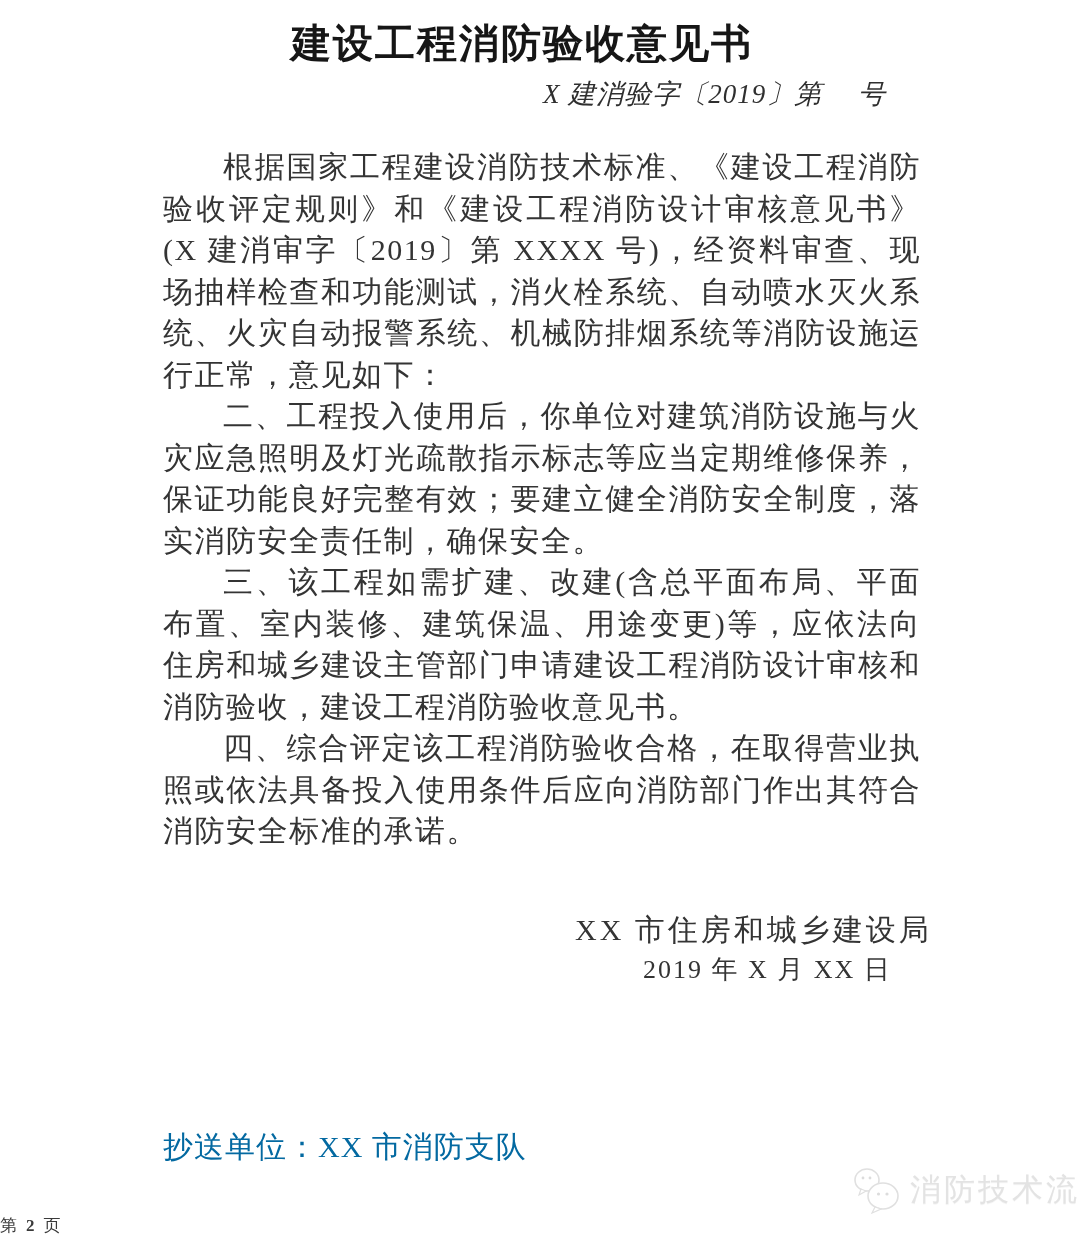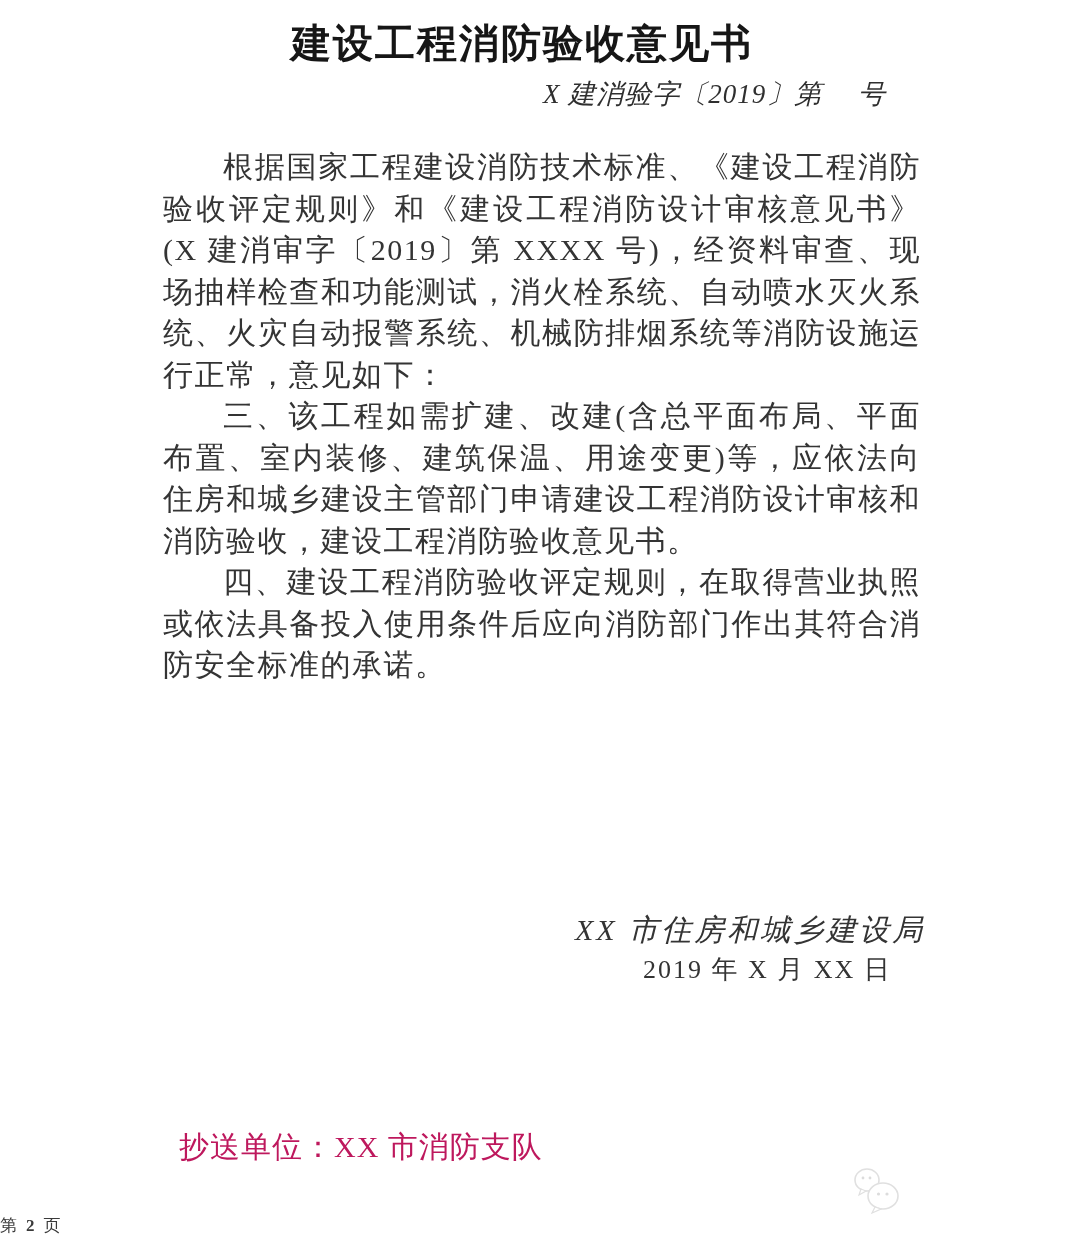--- a/index.html
+++ b/index.html
@@ -51,40 +51,38 @@
     margin: 0;
   }
   .signature-org {
     position: absolute;
     top: 910px;
     left: 575px;
     font-size: 30px;
     letter-spacing: 3px;
     color: #343434;
     white-space: nowrap;
-    font-style: italic;
   }
   .signature-date {
     position: absolute;
     top: 952px;
     left: 643px;
     font-size: 26px;
     letter-spacing: 2px;
     color: #343434;
     white-space: nowrap;
   }
   .cc-line {
     position: absolute;
     top: 1127px;
     left: 163px;
     font-size: 30px;
     letter-spacing: 1px;
-    color: #be185d;
+    color: #0369a1;
     white-space: nowrap;
-    margin-left: 16px;
   }
   .page-footer {
     position: absolute;
     top: 1214px;
     left: 0;
     width: 1060px;
     text-align: left;
     font-size: 17px;
     color: #3a3a3a;
     letter-spacing: 2px;
@@ -115,22 +113,23 @@
 <body>
 
 <div class="page">
 
   <div class="doc-title">建设工程消防验收意见书</div>
 
   <div class="doc-number">X 建消验字〔2019〕第　 号</div>
 
   <div class="doc-body">
     <p>根据国家工程建设消防技术标准、《建设工程消防验收评定规则》和《建设工程消防设计审核意见书》(X 建消审字〔2019〕第 XXXX 号)，经资料审查、现场抽样检查和功能测试，消火栓系统、自动喷水灭火系统、火灾自动报警系统、机械防排烟系统等消防设施运行正常，意见如下：</p>
+    <p>二、工程投入使用后，你单位对建筑消防设施与火灾应急照明及灯光疏散指示标志等应当定期维修保养，保证功能良好完整有效；要建立健全消防安全制度，落实消防安全责任制，确保安全。</p>
     <p>三、该工程如需扩建、改建(含总平面布局、平面布置、室内装修、建筑保温、用途变更)等，应依法向住房和城乡建设主管部门申请建设工程消防设计审核和消防验收，建设工程消防验收意见书。</p>
-    <p>四、建设工程消防验收评定规则，在取得营业执照或依法具备投入使用条件后应向消防部门作出其符合消防安全标准的承诺。</p>
+    <p>四、综合评定该工程消防验收合格，在取得营业执照或依法具备投入使用条件后应向消防部门作出其符合消防安全标准的承诺。</p>
   </div>
 
   <div class="signature-org">XX 市住房和城乡建设局</div>
 
   <div class="signature-date">2019 年 X 月 XX 日</div>
 
   <div class="cc-line">抄送单位：XX 市消防支队</div>
 
   <div class="page-footer">
     <span>第</span><span class="num">2</span><span>页</span>
@@ -144,15 +143,16 @@
         <path d="M9 24 L7 30 L14 26 Z" fill="#ffffff" stroke="#e0e0e0" stroke-width="1.2"></path>
         <circle cx="11" cy="13" r="1.4" fill="#dcdcdc"></circle>
         <circle cx="18" cy="13" r="1.4" fill="#dcdcdc"></circle>
 
         <ellipse cx="31" cy="31" rx="15" ry="13" fill="#ffffff" stroke="#e0e0e0" stroke-width="1.6"></ellipse>
         <path d="M23 42 L20 48 L29 44 Z" fill="#ffffff" stroke="#e0e0e0" stroke-width="1.2"></path>
         <circle cx="26.5" cy="29" r="1.6" fill="#dcdcdc"></circle>
         <circle cx="35" cy="29" r="1.6" fill="#dcdcdc"></circle>
       </svg>
     </span>
+    <span class="wm-text">消防技术流</span>
   </div>
 
 </div>
 
 </body></html>

